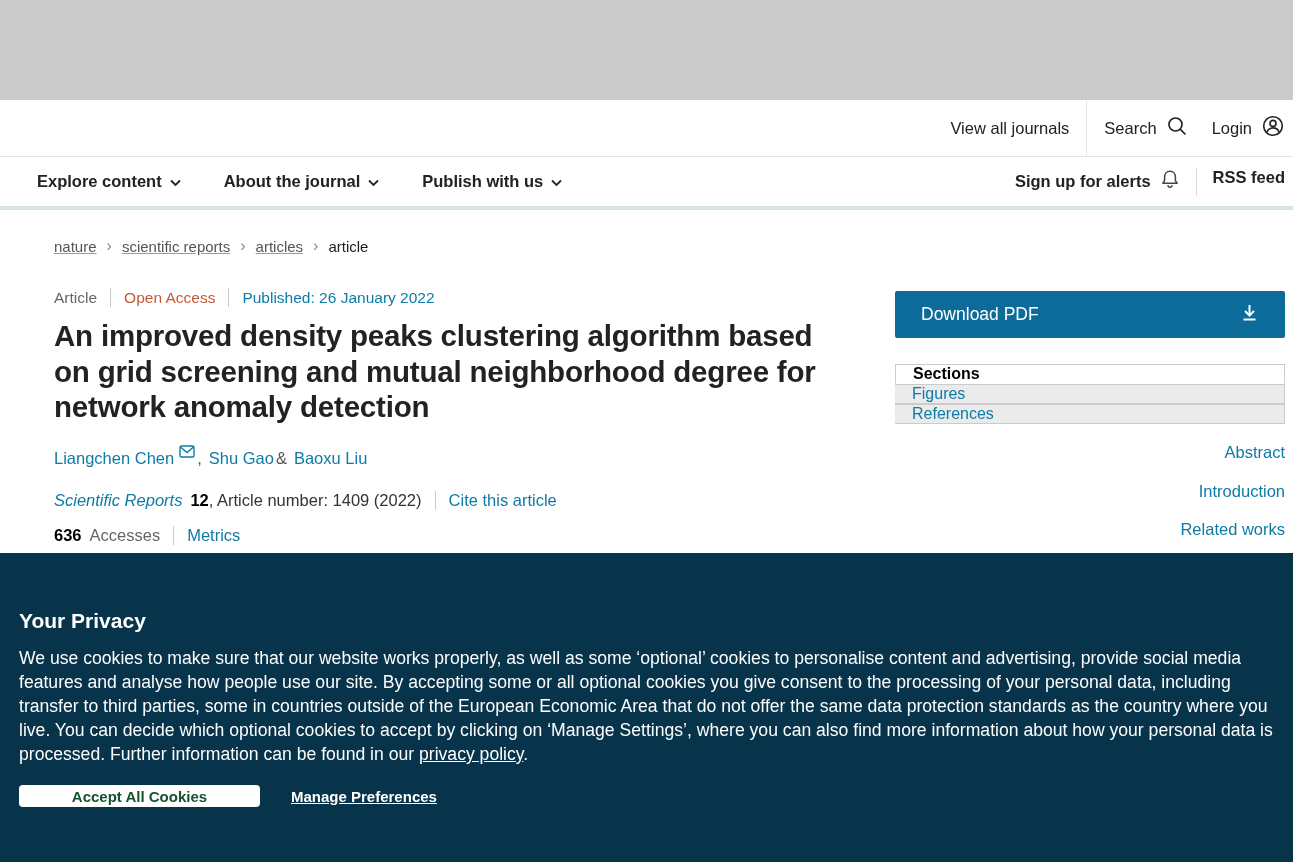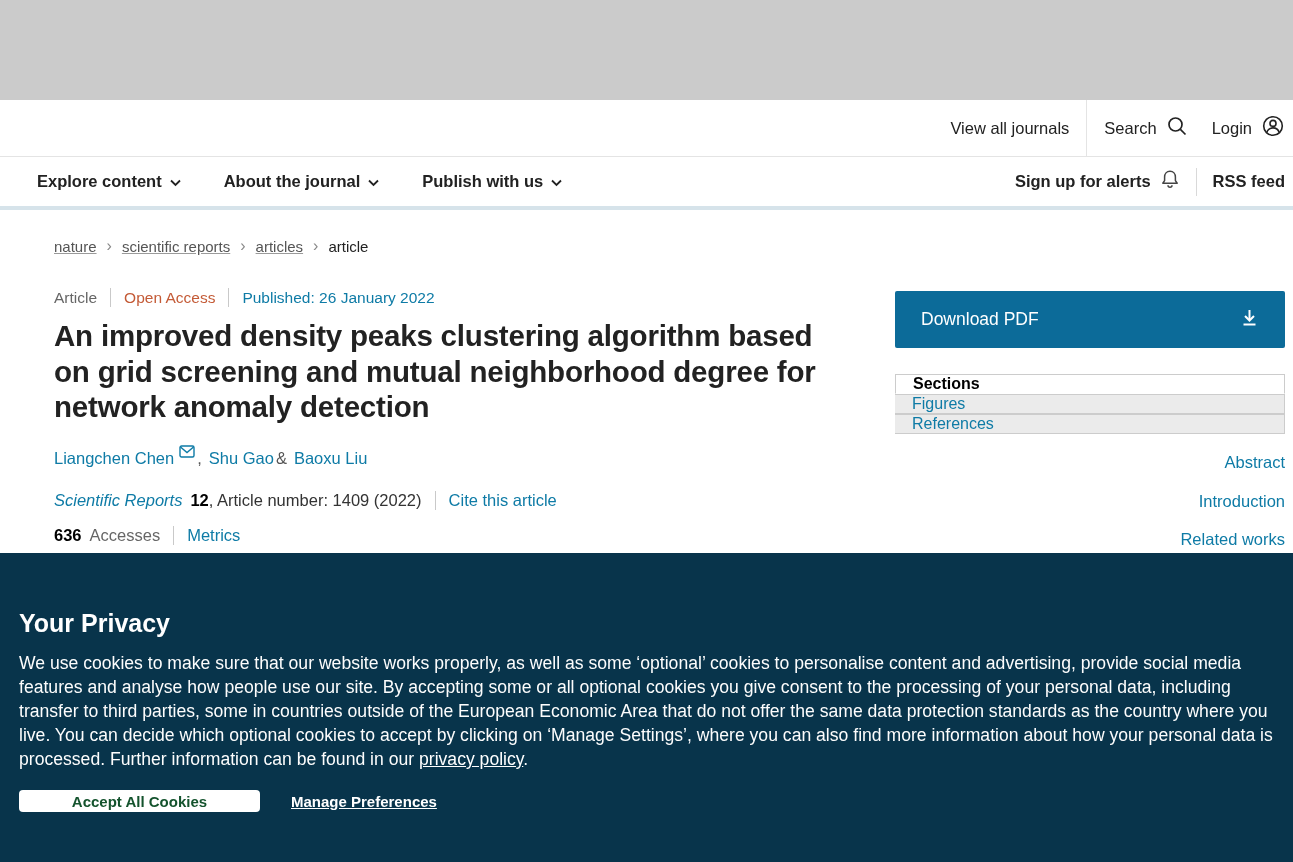--- a/index.html
+++ b/index.html
@@ -26,21 +26,21 @@
   .header-vdiv { width:1px; background:#e4e4e4; height:57px; margin:0 17px; }
   .hr-gap { width:24px; }
 
   
   .site-nav {
     height:53px; border-bottom:4px solid #d6e3ea; background:#fff;
     display:flex; align-items:center; padding:0 8px 0 37px;
     font-weight:bold; font-size:16.5px;
   }
   .nav-item { margin-right:43px; display:flex; align-items:flex-end; gap:8px; color:#222; text-decoration:none; }
-  .nav-right { margin-left:auto; display:flex; align-items:center; }
+  .nav-right { margin-left:auto; display:flex; }
   .nav-alert { display:flex; align-items:center; gap:9px; color:#222; text-decoration:none; }
   .nav-vdiv { width:1px; background:#d9d9d9; height:28px; margin:0 16px; }
   .nav-rss { color:#222; text-decoration:none; }
 
   
   .content { display:flex; padding:0 8px 0 54px; }
   .main-col { width:795px; padding-top:27px; }
   .side-col { width:390px; margin-left:auto; padding-top:81px; }
 
   
@@ -72,41 +72,41 @@
   .volume { font-weight:bold; color:#000; margin-left:8px; }
   .article-number { color:#333; }
 
   
   .metrics-row { margin-top:16px; font-size:16.5px; display:flex; align-items:center; }
   .accesses-count { font-weight:bold; color:#000; }
   .accesses-label { color:#666; margin-left:8px; }
 
   
   .download-btn {
-    width:100%; height:57px; background:#0c6b99; color:#fff; border:none;
+    width:100%; height:47px; background:#0c6b99; color:#fff; border:none;
     display:flex; align-items:center; justify-content:space-between;
     padding:0 26px; font-size:17.5px; font-family:inherit; border-radius:2px; cursor:pointer;
   }
   .tabs { margin-top:26px; display:flex;flex-direction:column; }
   .tab {
     flex:1; height:34px; display:flex; align-items:center; padding-left:17px;
     background:#ebebeb; border:1px solid #cccccc; border-left:none;
     font-size:16px; color:#0e7ba6; cursor:pointer;
   }
   .tab:first-child { border-left:1px solid #cccccc; }
   .tab.active { background:#fff; border-bottom-color:#ffffff; font-weight:bold; color:#000; }
   .section-links { margin-top:19px; padding-left:17px; }
   .section-link { display:block; font-size:16.5px; margin-bottom:19.5px; }
 
   
   .cookie-banner {
     position:absolute; left:0; right:0; bottom:0; height:309px;
     background:#08344b; color:#fff; padding:0 19px;
   }
-  .cb-title { padding-top:56px; font-size:25px; font-weight:bold; color:#fff; }
+  .cb-title { padding-top:56px; font-size:21px; font-weight:bold; color:#fff; }
   .cb-text { margin-top:13px; font-size:17.6px; line-height:24px; color:#fdfdfd; max-width:1256px; }
   .cb-link { color:#fff; text-decoration:underline; }
   .cb-actions { margin-top:19px; display:flex; align-items:center; }
   .accept-btn {
     width:241px; height:22px; background:#fff; color:#14532d; font-weight:bold;
     font-size:15px; border:none; border-radius:4px; font-family:inherit; cursor:pointer;
   }
   .manage-link { margin-left:31px; font-weight:bold; font-size:15px; color:#fff; text-decoration:underline; }
 
   .icon-svg { display:block; }

